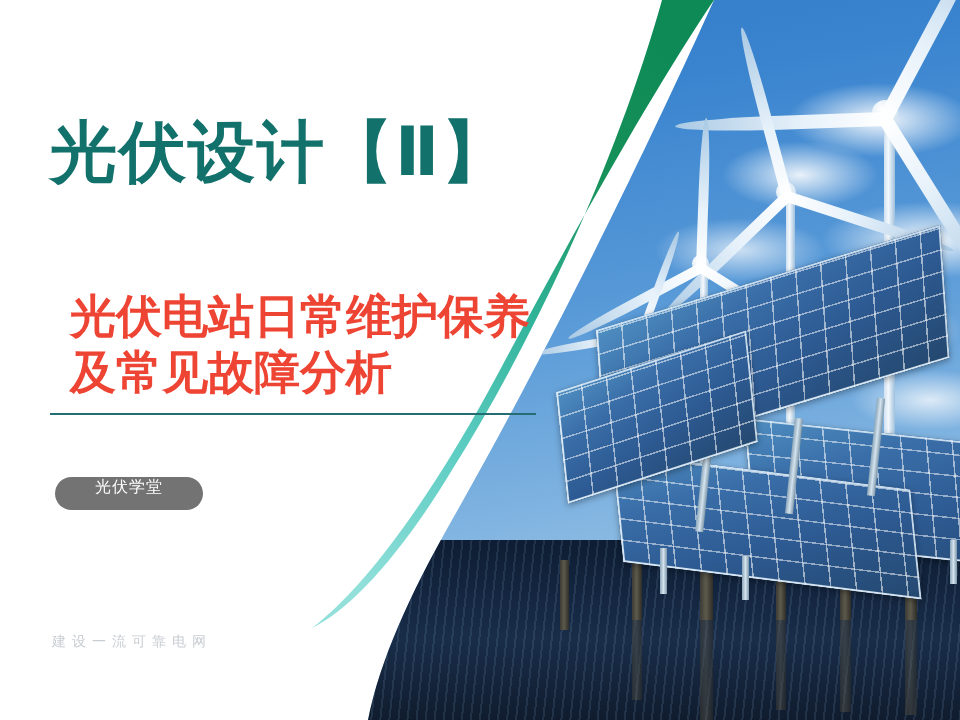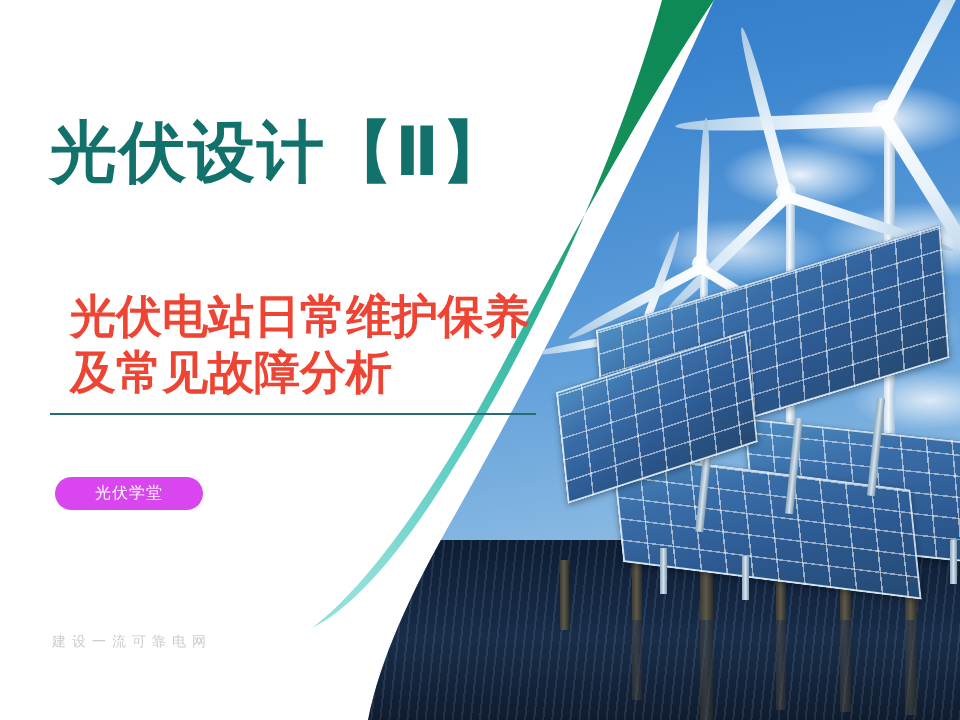--- a/index.html
+++ b/index.html
@@ -85,22 +85,22 @@
     font-family:"DejaVu Sans","Liberation Sans",sans-serif;
     margin-left:20px;
   }
   #divider{
     position:absolute;left:50px;top:413px;width:486px;height:2px;
     background:#256d72;
   }
   #badge{
     position:absolute;left:55px;top:477px;
     width:148px;height:33px;border-radius:17px;
-    background:#d946ef;
-    display:flex;align-items:center;justify-content:center;
+    background:#737373;
+    display:flex;justify-content:center;
   }
   #badge-label{
     color:#ffffff;font-size:16px;letter-spacing:1px;
     font-family:"DejaVu Sans","Liberation Sans",sans-serif;
   }
   #footer-slogan{
     position:absolute;left:52px;top:633px;
     font-size:14px;color:#c9cdd2;letter-spacing:6px;
     font-family:"DejaVu Sans","Liberation Sans",sans-serif;
     text-align:right;

